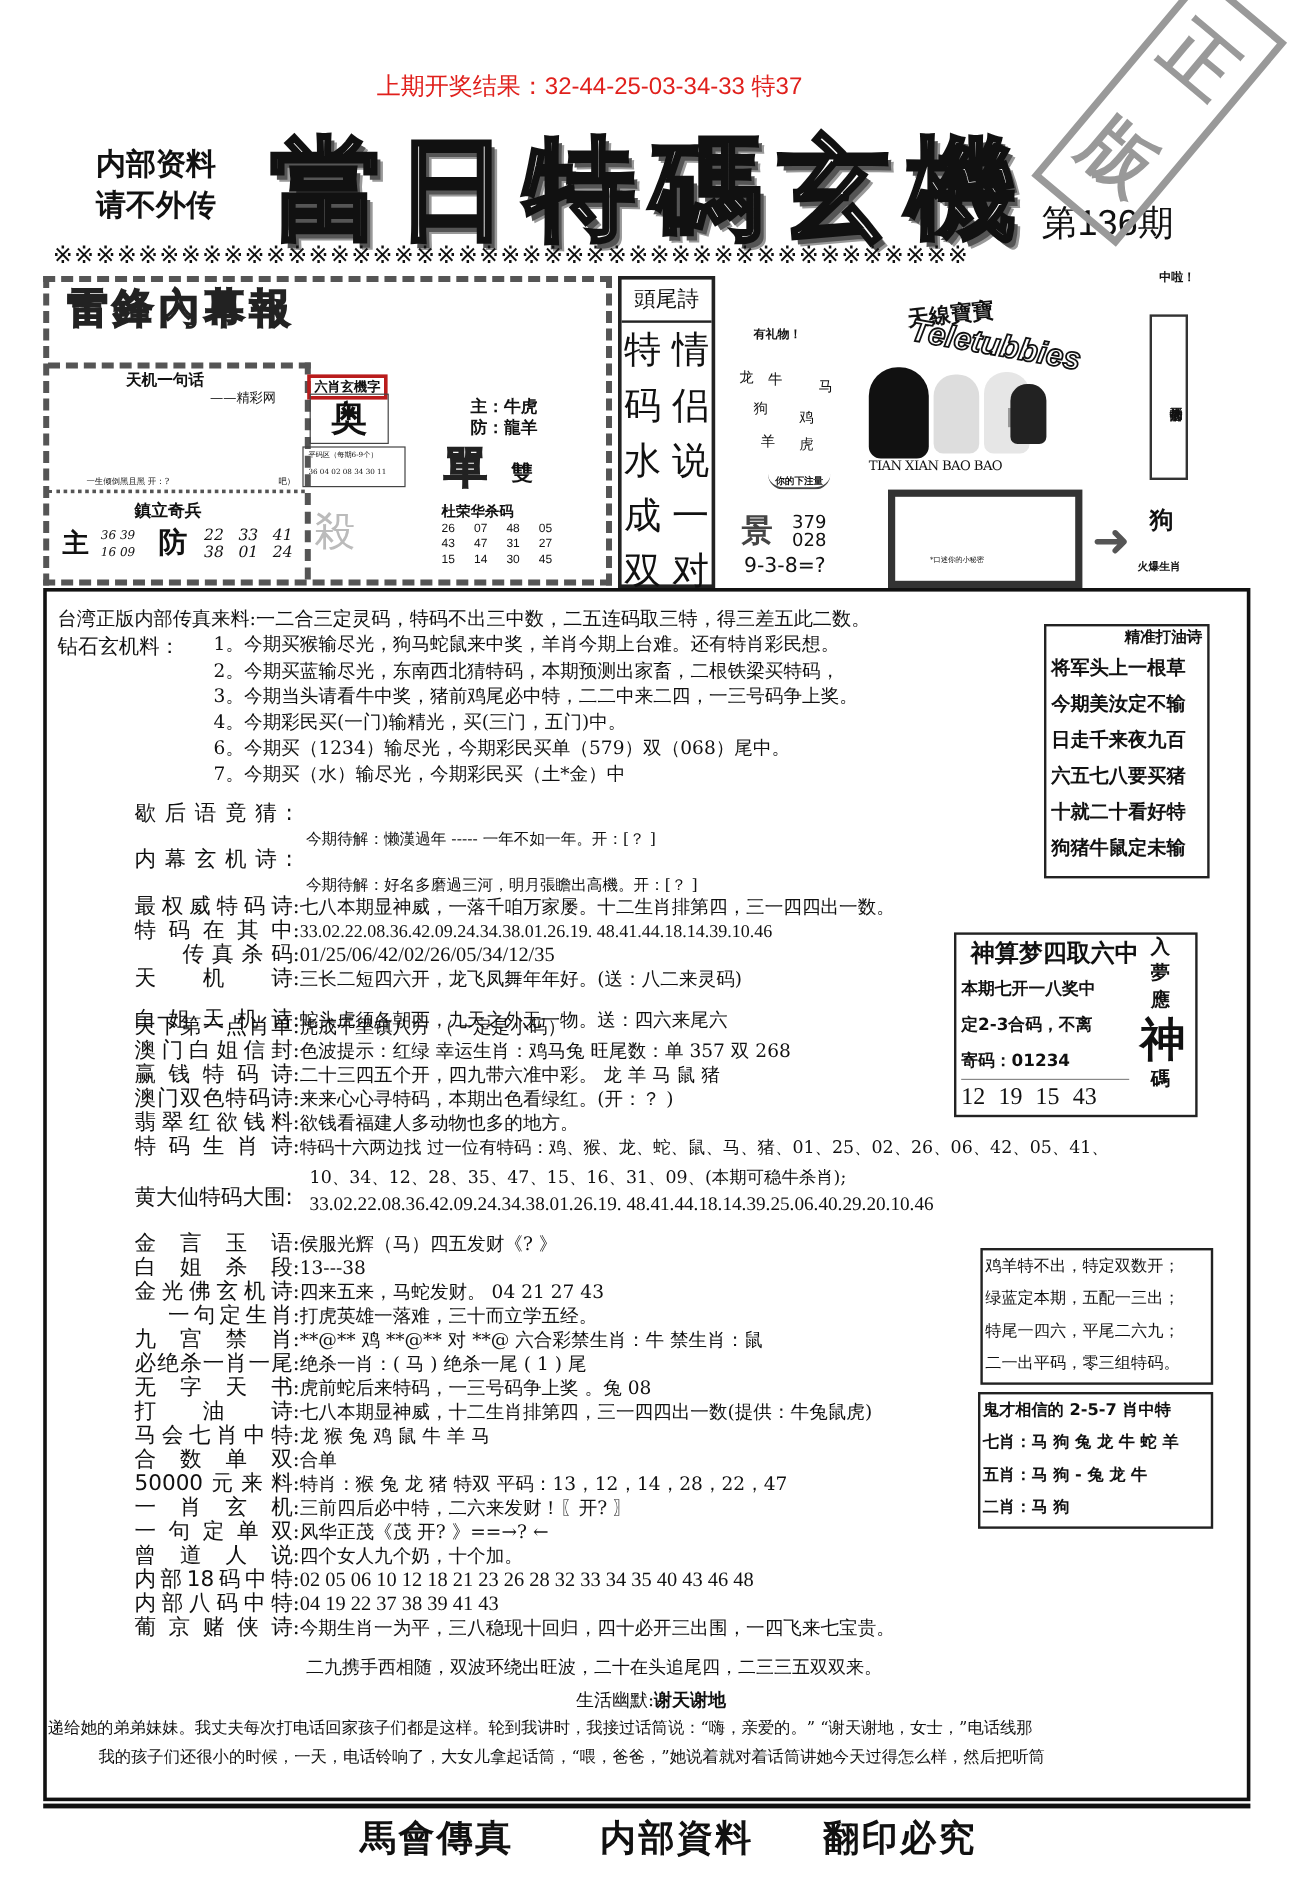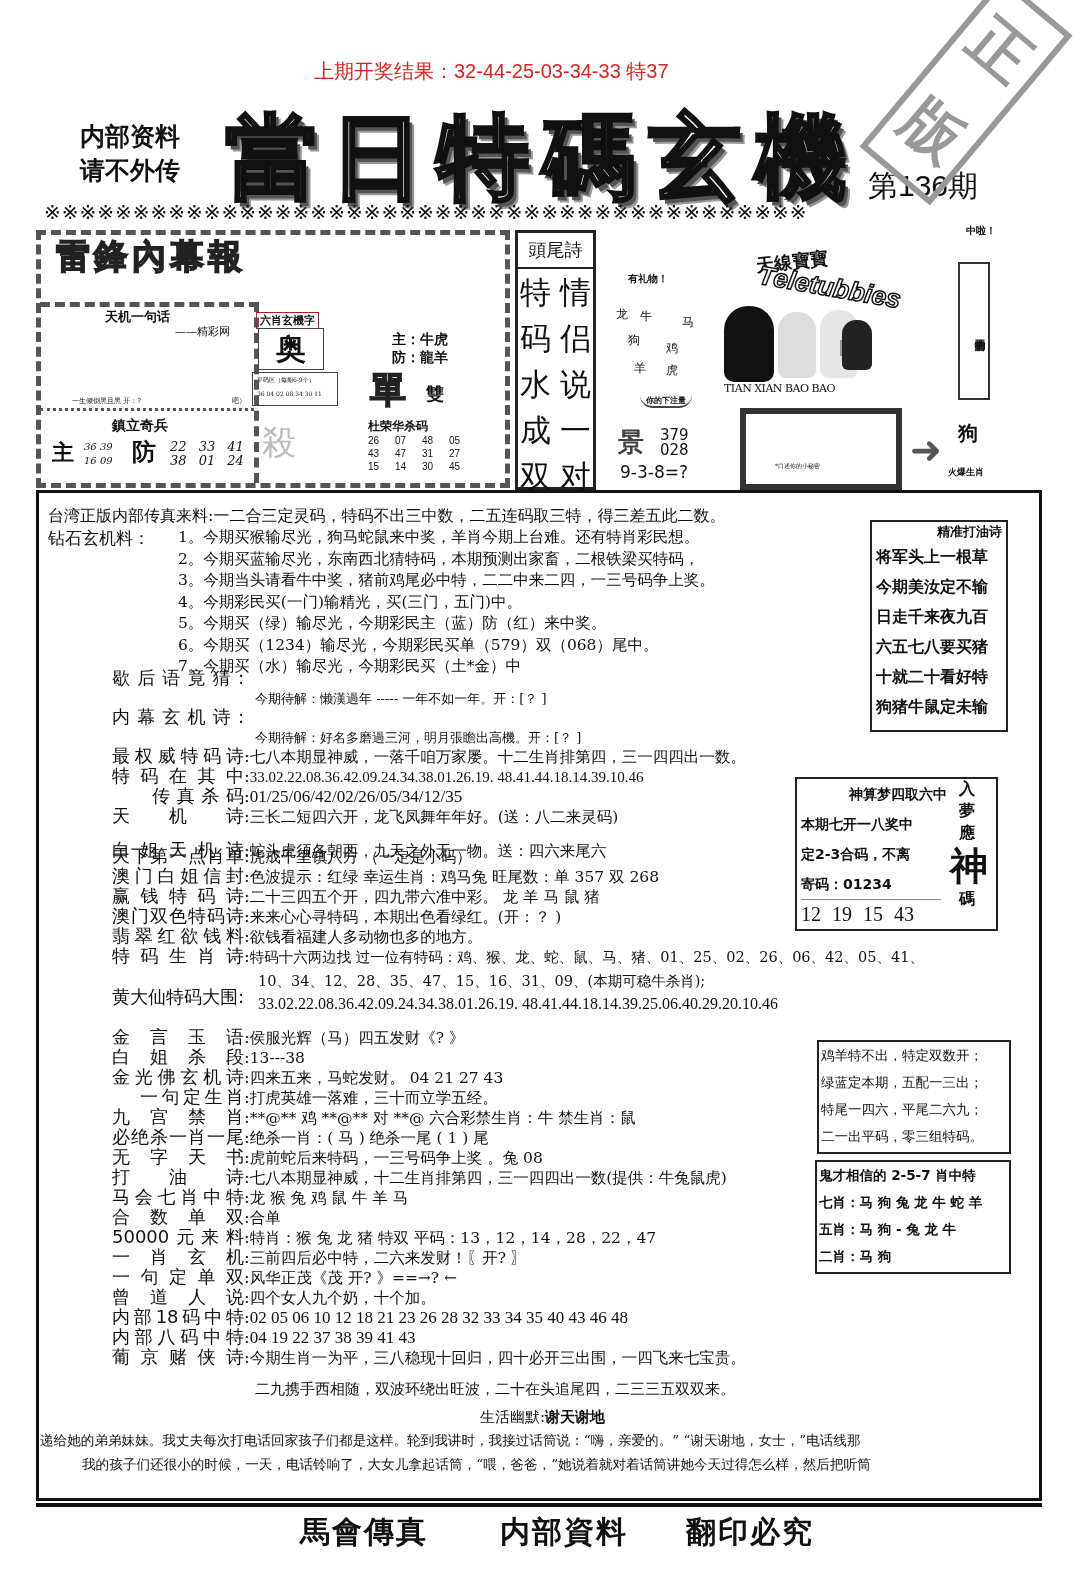--- a/index.html
+++ b/index.html
@@ -61,21 +61,21 @@
 <div class="abs" style="left:84px;top:440px;font-size:10px;font-style:italic;line-height:14px;">
   <div>36 39</div>
   <div>16 09</div>
 </div>
 <div class="abs" style="left:132px;top:436px;font-size:24px;font-weight:bold;">防</div>
 <div class="abs" style="left:170px;top:440px;font-size:13px;font-style:italic;line-height:14px;word-spacing:8px;">
   <div>22 33 41</div>
   <div>38 01 24</div>
 </div>
 
-<div class="abs" style="left:256px;top:312px;font-size:11px;font-weight:bold;border:1px solid #b91c1c;padding:0 3px;">六肖玄機字</div>
+<div class="abs" style="left:256px;top:312px;font-size:11px;font-weight:bold;border:3px solid #b91c1c;padding:0 3px;">六肖玄機字</div>
 <div class="abs" style="left:258px;top:328px;width:64px;height:40px;border:1px solid #444;font-size:30px;text-align:center;line-height:40px;font-weight:bold;">奥</div>
 <div class="abs" style="left:392px;top:330px;font-size:14px;font-weight:bold;line-height:18px;">
   <div>主：牛虎</div>
   <div>防：龍羊</div>
 </div>
 <div class="abs" style="left:252px;top:372px;width:80px;height:32px;border:1px solid #444;font-size:6px;line-height:14px;padding-left:4px;">
   <div>平码区（每期6-9个）</div>
   <div>36 04 02 08 34 30 11</div>
 </div>
 <div class="abs" style="left:370px;top:366px;font-size:36px;font-weight:bold;color:#fff;-webkit-text-stroke:1.5px #222;">單</div>
@@ -144,21 +144,20 @@
 
 <div class="abs main-box" style="left:36px;top:490px;width:1000px;height:1005px;"></div>
 
 <div class="abs" style="left:48px;top:506px;font-size:16px;white-space:nowrap;">台湾正版内部传真来料:一二合三定灵码，特码不出三中数，二五连码取三特，得三差五此二数。</div>
 <div class="abs" style="left:48px;top:527px;font-size:17px;font-family:'DejaVu Sans',sans-serif;">钻石玄机料：</div>
 <div class="abs" style="left:178px;top:527px;font-size:15.5px;line-height:21.5px;white-space:nowrap;">
   <div>1。今期买猴输尽光，狗马蛇鼠来中奖，羊肖今期上台难。还有特肖彩民想。</div>
   <div>2。今期买蓝输尽光，东南西北猜特码，本期预测出家畜，二根铁梁买特码，</div>
   <div>3。今期当头请看牛中奖，猪前鸡尾必中特，二二中来二四，一三号码争上奖。</div>
   <div>4。今期彩民买(一门)输精光，买(三门，五门)中。</div>
-  <div>5。今期买（绿）输尽光，今期彩民主（蓝）防（红）来中奖。</div>
   <div>6。今期买（1234）输尽光，今期彩民买单（579）双（068）尾中。</div>
   <div>7。今期买（水）输尽光，今期彩民买（土*金）中</div>
 </div>
 
 <div class="row" style="top:668px;"><span class="lbl">歇后语竟猜:</span></div>
 <div class="abs val" style="left:255px;top:690px;font-size:13px;white-space:nowrap;">今期待解：懒漢過年 ----- 一年不如一年。开：[？ ]</div>
 <div class="row" style="top:707px;"><span class="lbl">内幕玄机诗:</span></div>
 <div class="abs val" style="left:255px;top:729px;font-size:13px;white-space:nowrap;">今期待解：好名多磨過三河，明月張瞻出高機。开：[？ ]</div>
 
 <div class="row" style="top:746px;"><span class="lbl">最权威特码诗</span>:<span class="val">七八本期显神威，一落千咱万家屡。十二生肖排第四，三一四四出一数。</span></div>
@@ -208,21 +207,21 @@
   <div style="text-align:right;font-size:13px;font-weight:bold;line-height:20px;">精准打油诗</div>
   <div class="sbox-line" style="font-size:16px;line-height:30px;">将军头上一根草</div>
   <div class="sbox-line" style="font-size:16px;line-height:30px;">今期美汝定不输</div>
   <div class="sbox-line" style="font-size:16px;line-height:30px;">日走千来夜九百</div>
   <div class="sbox-line" style="font-size:16px;line-height:30px;">六五七八要买猪</div>
   <div class="sbox-line" style="font-size:16px;line-height:30px;">十就二十看好特</div>
   <div class="sbox-line" style="font-size:16px;line-height:30px;">狗猪牛鼠定未输</div>
 </div>
 
 <div class="abs box" style="left:795px;top:777px;width:195px;height:150px;padding-left:4px;">
-  <div class="sbox-line" style="font-size:14px;line-height:30px;padding-left:8px;margin-left:40px;">神算梦四取六中</div>
+  <div class="sbox-line" style="font-size:20px;line-height:30px;padding-left:8px;">神算梦四取六中</div>
   <div class="sbox-line" style="font-size:14px;line-height:30px;">本期七开一八奖中</div>
   <div class="sbox-line" style="font-size:14px;line-height:30px;">定2-3合码，不离</div>
   <div class="sbox-line" style="font-size:14px;line-height:30px;border-bottom:1px solid #888;width:140px;">寄码：01234</div>
   <div style="font-size:20px;font-family:'Liberation Serif',serif;line-height:28px;word-spacing:6px;">12  19  15  43</div>
 </div>
 <div class="abs" style="left:950px;top:778px;font-size:16px;font-weight:bold;line-height:22px;text-align:center;width:34px;">
   <div>入</div>
   <div>夢</div>
   <div>應</div>
   <div style="font-size:38px;line-height:44px;">神</div>

